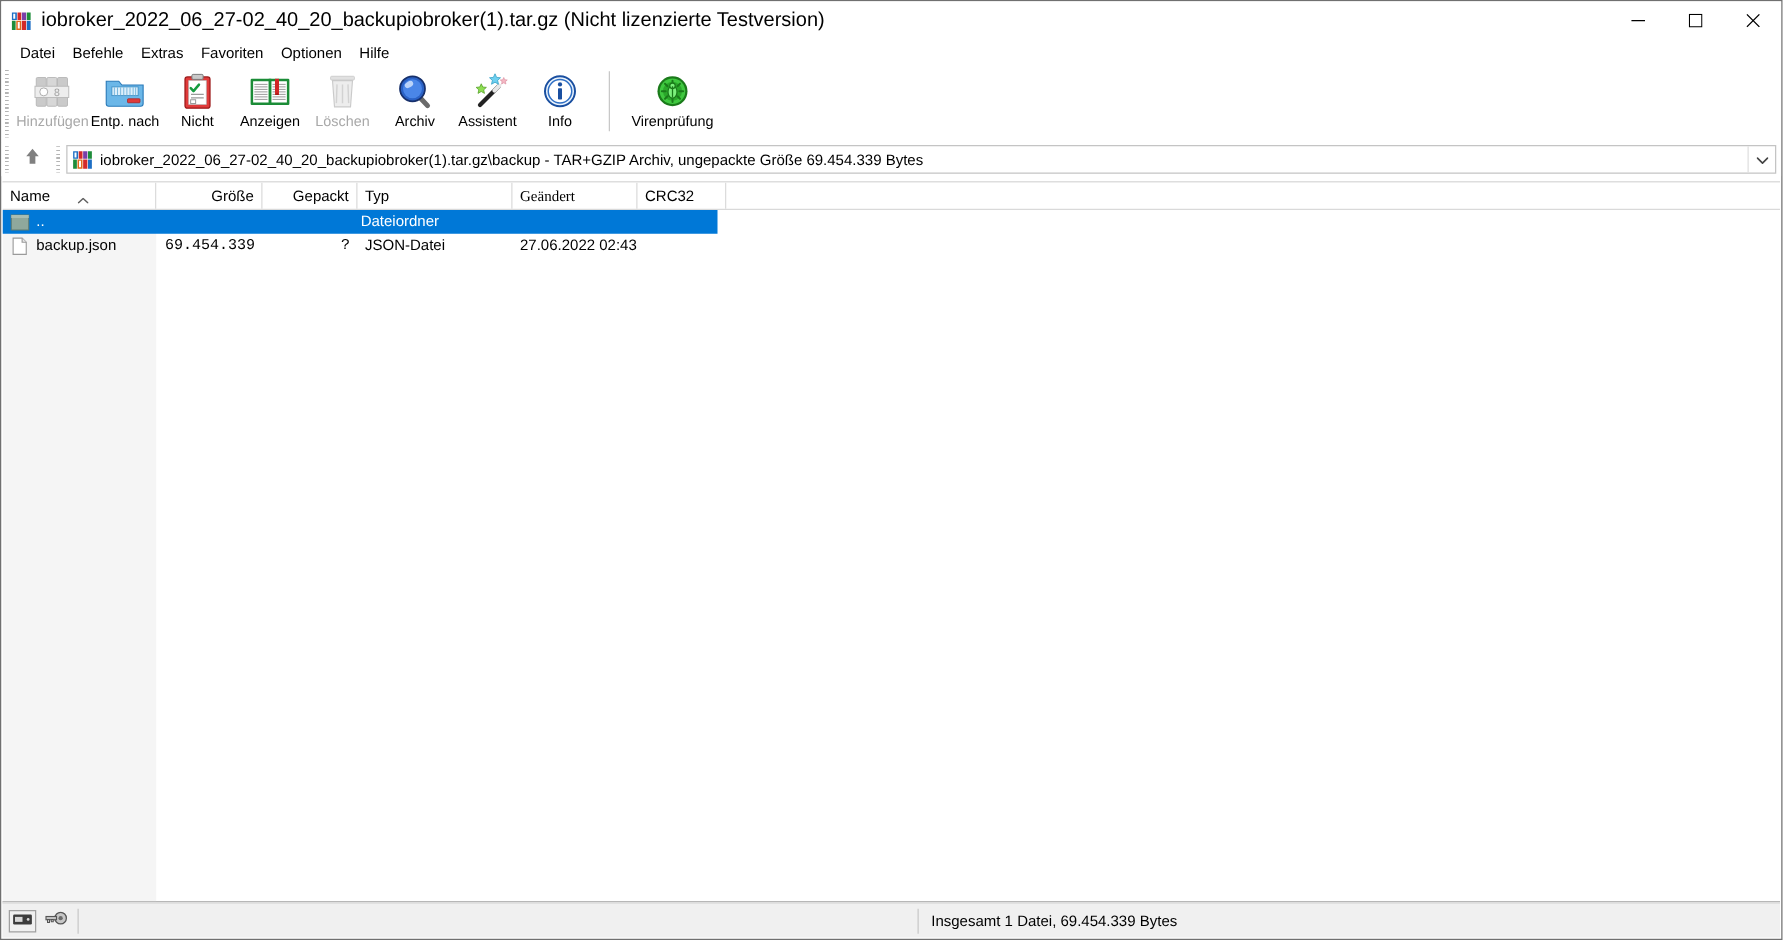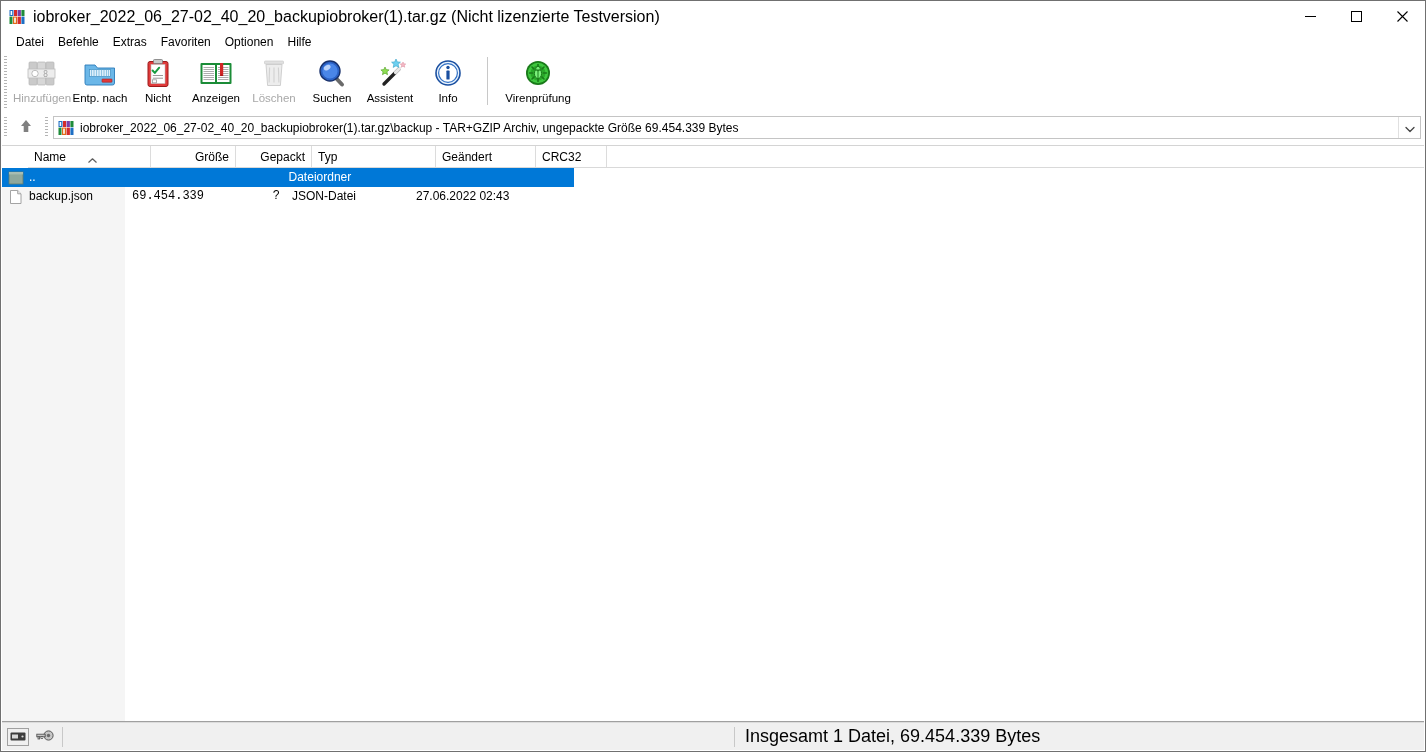--- a/index.html
+++ b/index.html
@@ -185,39 +185,38 @@
     width: 123px;
     background: #f5f5f5;
   }
   .header {
     display: flex;
     height: 22px;
     background: #ffffff;
     border-bottom: 1px solid #d9d9d9;
     position: relative;
     z-index: 2;
-    margin-left: 26px;
   }
   .hcell {
     font-size: 12px;
     color: #000;
     line-height: 22px;
     padding: 0 6px;
     border-right: 1px solid #dcdcdc;
     position: relative;
     white-space: nowrap;
     cursor: default;
     overflow: hidden;
   }
   .hcell.num { text-align: right; }
   .h-name   { width: 123px; }
   .h-size   { width: 85px; }
   .h-packed { width: 76px; }
   .h-type   { width: 124px; }
-  .h-mod    { width: 100px; }
+  .h-mod    { width: 100px; font-family: Liberation Serif, serif; }
   .h-crc    { width: 71px; }
   .h-fill   { flex: 1; border-right: none; }
   .sortcaret {
     position: absolute;
     left: 60px; top: 2px;
     width: 9px; height: 5px;
   }
 
   .row {
     display: flex;
@@ -286,21 +285,21 @@
   }
   .sb-right {
     margin-left: auto;
     border-left: 1px solid #c8c8c8;
     height: 20px;
     display: flex; align-items: center;
     padding-left: 10px;
     width: 690px;
   }
   .sb-text {
-    font-size: 18px;
+    font-size: 12px;
     color: #000;
     white-space: nowrap;
   }
 </style>
 </head>
 <body>
 
 <div class="titlebar">
   <div class="app-icon">
     <svg width="16" height="16" viewBox="0 0 16 16">
@@ -451,21 +450,21 @@
 
   <div class="tbtn">
     <div class="ic">
       <svg width="36" height="33" viewBox="0 0 36 33">
         <line x1="20" y1="19" x2="28" y2="27.5" stroke="#6a6a6a" stroke-width="4" stroke-linecap="round"></line>
         <circle cx="16" cy="14" r="10" fill="#2b62c6" stroke="#17306b" stroke-width="1.4"></circle>
         <circle cx="16" cy="14" r="7.6" fill="#4a86e8"></circle>
         <ellipse cx="13.2" cy="10.6" rx="3.6" ry="2.4" fill="#cfe0fb" opacity="0.85" transform="rotate(-30 13.2 10.6)"></ellipse>
       </svg>
     </div>
-    <div class="lbl">Suchen</div>
+    <div class="lbl">Archiv</div>
   </div>
 
   <div class="tbtn">
     <div class="ic">
       <svg width="36" height="33" viewBox="0 0 36 33">
         <line x1="12" y1="27" x2="27" y2="12" stroke="#222" stroke-width="3.4" stroke-linecap="round"></line>
         <line x1="23.5" y1="15.5" x2="27.5" y2="11.5" stroke="#e8e8e8" stroke-width="3.2" stroke-linecap="round"></line>
         <path d="M24 2 l1.3 2.9 l3.1 0.3 l-2.3 2.1 l0.7 3.1 l-2.8 -1.6 l-2.8 1.6 l0.7 -3.1 l-2.3 -2.1 l3.1 -0.3 z" fill="#6ed0f0" stroke="#2f9ec4" stroke-width="0.6"></path>
         <path d="M31 5 l0.8 1.8 l2 0.2 l-1.5 1.3 l0.45 1.95 l-1.75 -1 l-1.75 1 l0.45 -1.95 l-1.5 -1.3 l2 -0.2 z" fill="#f4b8c4" stroke="#d98a9c" stroke-width="0.5"></path>
         <path d="M13 10 l1.2 2.6 l2.9 0.3 l-2.15 1.95 l0.62 2.85 l-2.57 -1.5 l-2.57 1.5 l0.62 -2.85 l-2.15 -1.95 l2.9 -0.3 z" fill="#8ede52" stroke="#4f9c22" stroke-width="0.6"></path>

